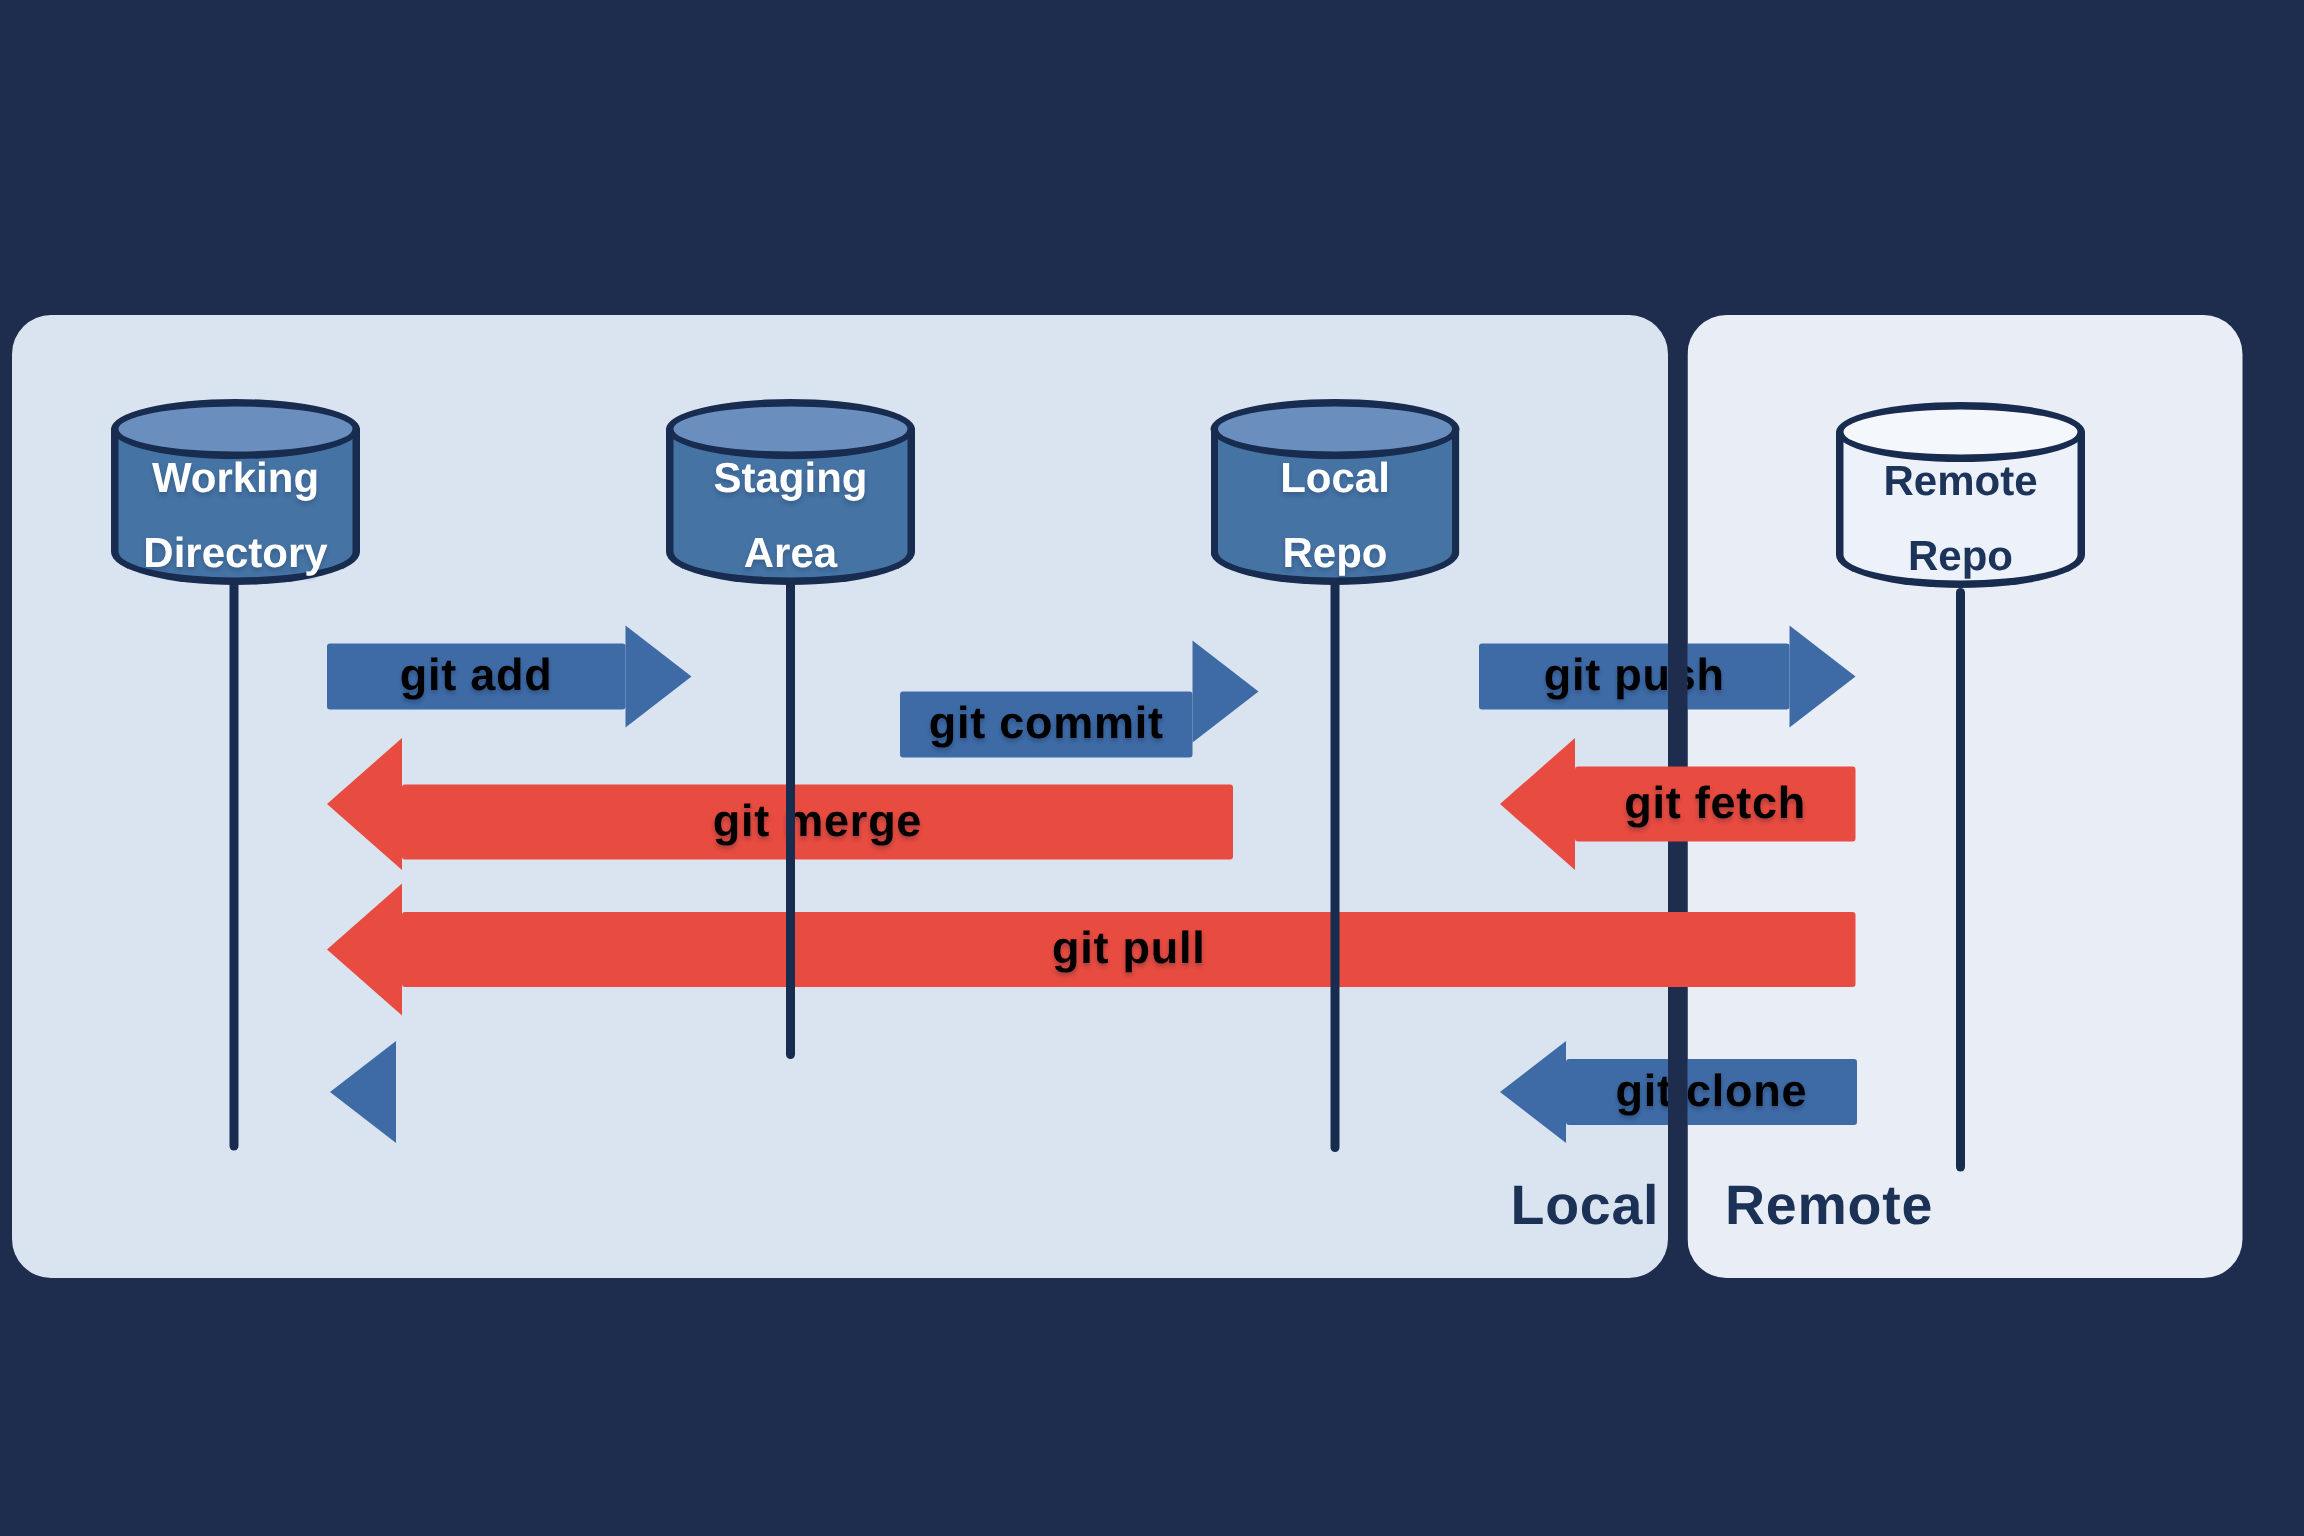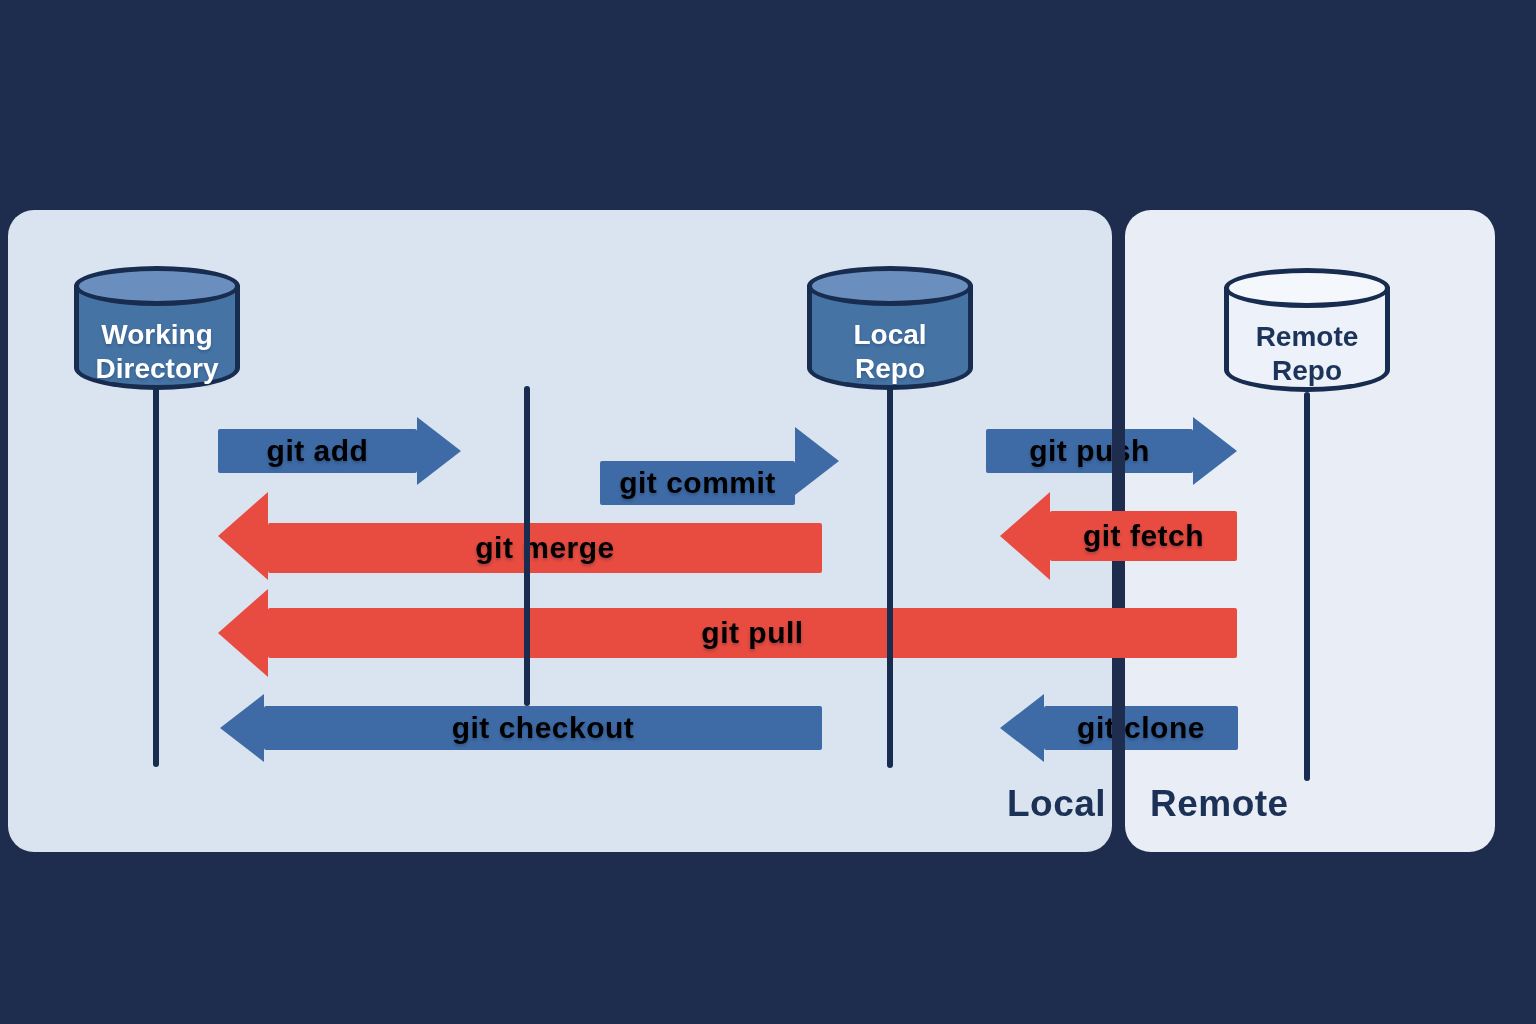--- a/index.html
+++ b/index.html
@@ -38,21 +38,21 @@
     border-radius:0 0 50% 50% / 0 0 22px 22px;
   }
   .cyl-top {
     position:absolute; left:0; right:0; top:0; height:40px;
     background:#6a8fbe;
     border:5px solid #182c50; border-radius:50%;
     z-index:2;
   }
   .cyl-label {
     position:absolute; left:0; right:0; top:36px; bottom:4px;
-    display:flex; flex-direction:column; align-items:center; justify-content:flex-end;
+    display:flex; flex-direction:column; align-items:center; justify-content:space-between;
     color:#ffffff; font-size:28px; line-height:34px; text-align:center;
     z-index:3; text-shadow:0 2px 3px rgba(15,30,60,.25);
   }
   .node.light .cyl-body { background-color:#edf1f9; background-image:none; }
   .node.light .cyl-top  { background:#f4f7fc; }
   .node.light .cyl-label { color:#1c3459; text-shadow:none; }
 
   
   .arrow { position:absolute; display:flex; align-items:center; }
   .arrow.blue { z-index:1; }
@@ -121,41 +121,46 @@
 
   <div class="arrow red" style="left:1000px; top:492px;">
     <div class="a-head left"></div>
     <div class="a-body" style="width:187px;">
         <span>git fetch</span>
       </div>
   </div>
 
   <div class="arrow blue" style="left:220px; top:694px;">
     <div class="a-head left"></div>
-    <div class="a-body" style="width:558px;">
-        <span>git checkout</span>
-      </div>
   </div>
 
   <div class="arrow blue" style="left:1000px; top:694px;">
     <div class="a-head left"></div>
     <div class="a-body" style="width:194px;">
         <span>git clone</span>
       </div>
   </div>
 
   <div class="node" style="left:74px; top:266px;">
     <div class="cyl-body"></div>
     <div class="cyl-top"></div>
     <div class="cyl-label">
       <div>Working</div>
       <div>Directory</div>
     </div>
   </div>
 
+  <div class="node" style="left:444px; top:266px;">
+    <div class="cyl-body"></div>
+    <div class="cyl-top"></div>
+    <div class="cyl-label">
+      <div>Staging</div>
+      <div>Area</div>
+    </div>
+  </div>
 
   <div class="node" style="left:807px; top:266px;">
     <div class="cyl-body"></div>
     <div class="cyl-top"></div>
     <div class="cyl-label">
       <div>Local</div>
       <div>Repo</div>
     </div>
   </div>
 

